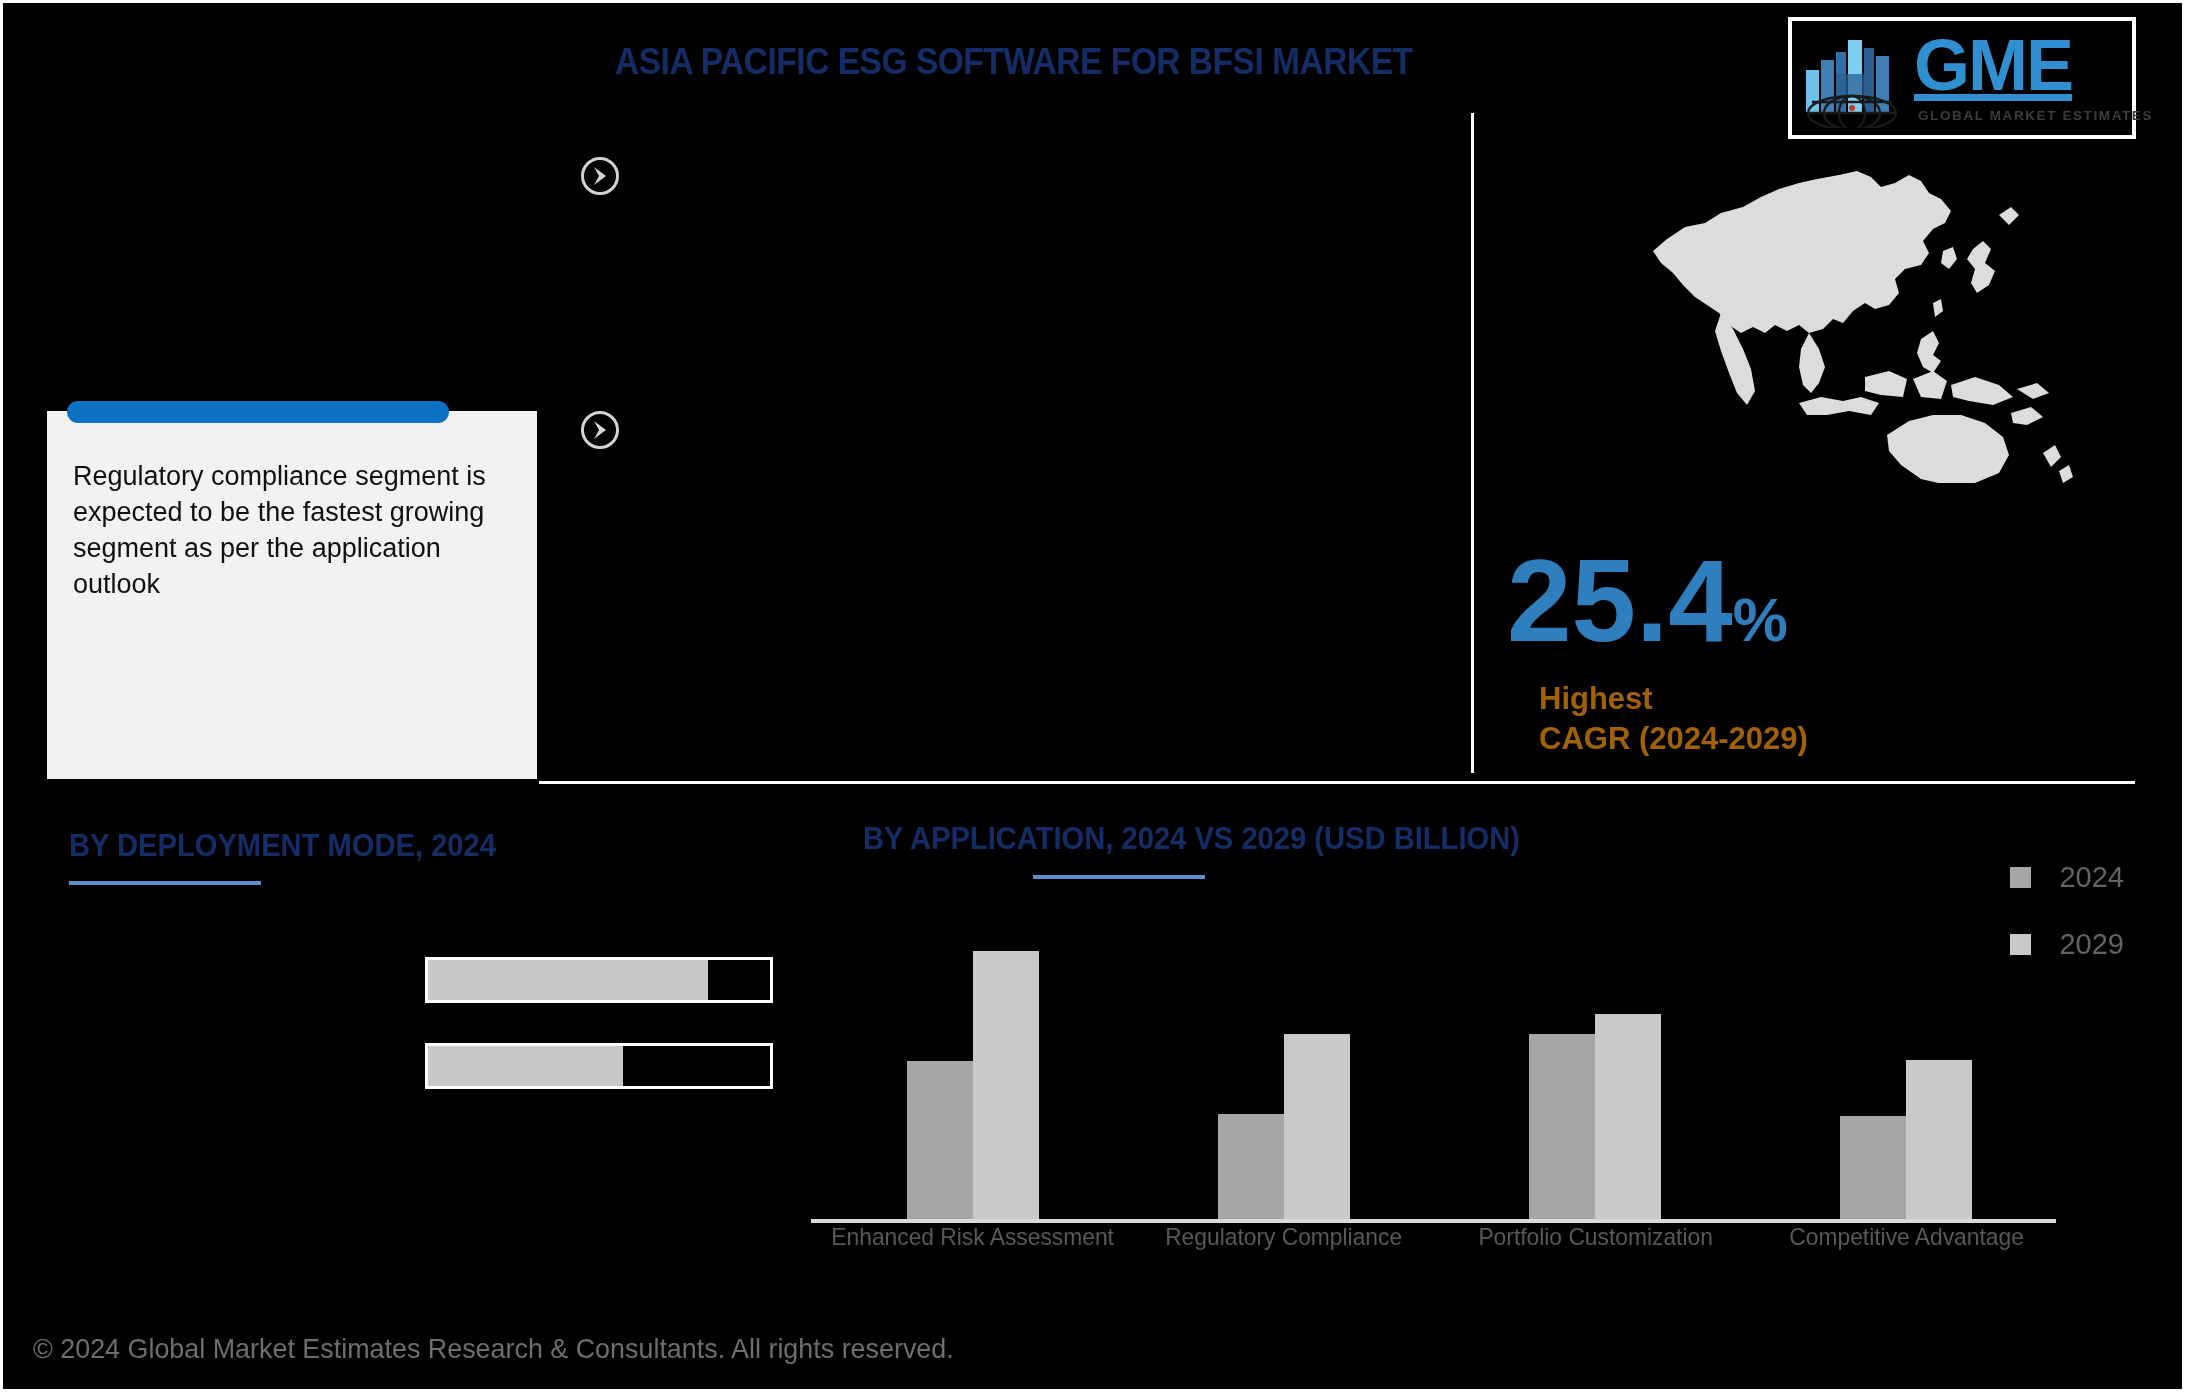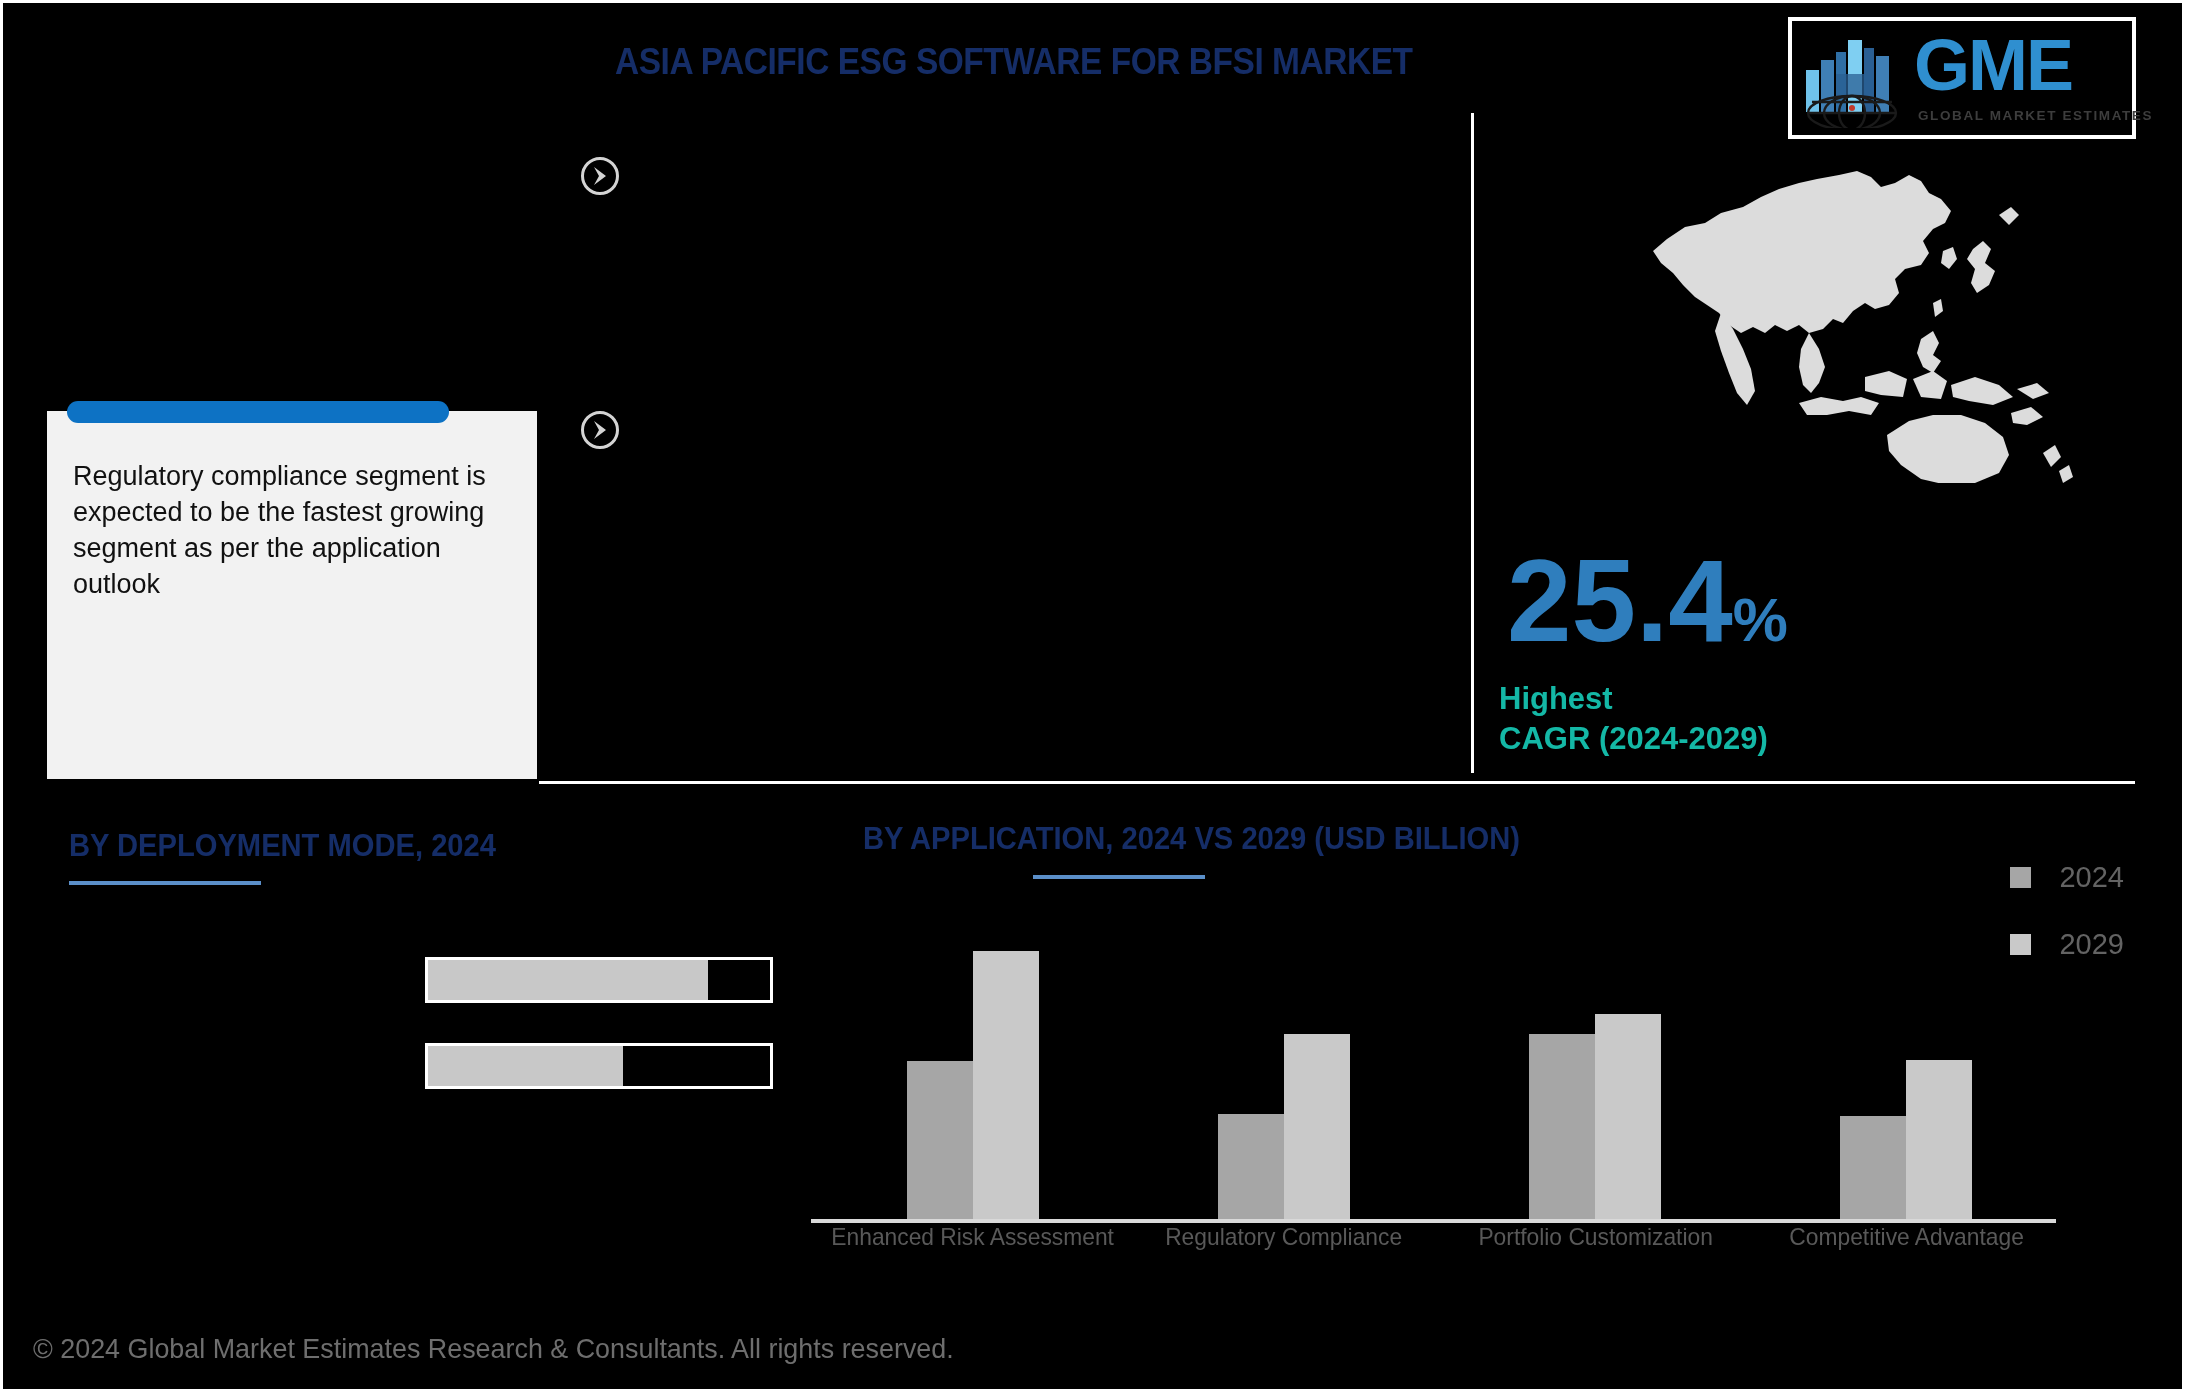--- a/index.html
+++ b/index.html
@@ -76,20 +76,21 @@
     display:flex; align-items:center;
     padding:6px 10px;
   }
   #logo-mark { position:relative; width:108px; height:100px; flex:0 0 auto; }
   #logo-text { position:relative; flex:1; height:100%; }
   #logo-gme {
     position:absolute; left:4px; top:2px;
     font-size:72px; font-weight:bold;
     color:#2f8fd0; letter-spacing:-2px;
     line-height:1;
+    text-decoration:underline;
   }
   #logo-sub {
     position:absolute; left:8px; bottom:6px;
     font-size:13.5px; font-weight:bold;
     color:#3d3d3d; letter-spacing:1.6px;
     white-space:nowrap;
   }
 
   
   #vdiv {
@@ -104,23 +105,23 @@
   
   #map-wrap { position:absolute; left:1600px; top:150px; width:500px; height:330px; }
   #map-wrap svg { width:100%; height:100%; display:block; }
   #cagr-num {
     position:absolute; left:1504px; top:540px;
     font-size:116px; font-weight:bold;
     color:#2f7ebd; line-height:1;
   }
   #cagr-num .pct { font-size:62px; }
   #cagr-label {
-    position:absolute; left:1496px; top:676px;
+    position:absolute; left:1536px; top:676px;
     font-size:31px; font-weight:bold;
-    color:#14b8a6; line-height:1.28;
+    color:#a16207; line-height:1.28;
   }
 
   
   .sec-head {
     position:absolute;
     font-size:31px; font-weight:bold;
     color:#152d67; white-space:nowrap;
     transform:scaleX(0.94); transform-origin:left center;
   }
   .sec-rule {

